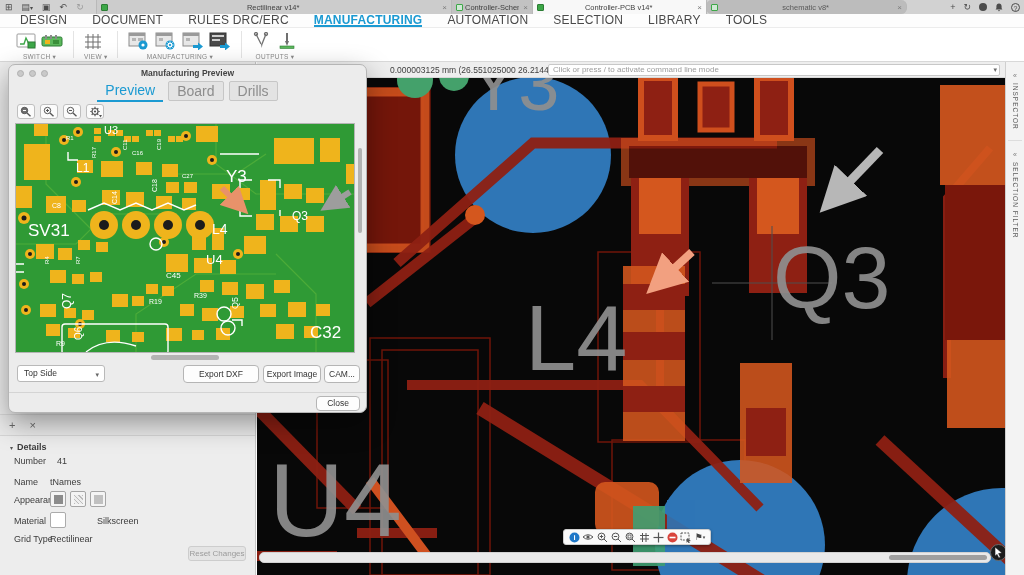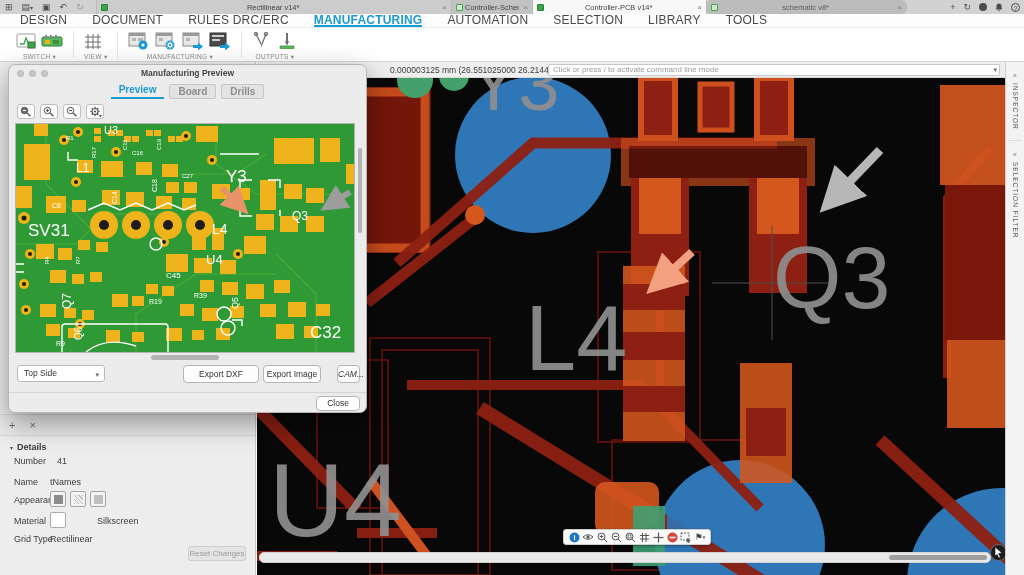--- a/index.html
+++ b/index.html
@@ -72,34 +72,34 @@
   .sw3 .in{background:#c0c0c0;}
   .material-sw{position:absolute;left:50px;top:450px;width:16px;height:16px;border:1px solid #ababab;border-radius:2px;background:#fff;box-sizing:border-box;}
   .reset-btn{position:absolute;left:188px;top:484px;width:58px;height:15px;background:#e4e4e4;border:1px solid #cdcdcd;border-radius:3px;font-size:8px;color:#9b9b9b;text-align:center;line-height:13px;box-sizing:border-box;}
   
   .dialog{position:absolute;left:8px;top:64px;width:359px;height:349px;background:#ececec;border:1px solid #b5b5b5;border-radius:7px;box-shadow:0 10px 28px rgba(0,0,0,.38);box-sizing:border-box;}
   .dlg-title{position:absolute;left:0;top:0;width:100%;height:17px;}
   .lights{position:absolute;left:8px;top:5px;display:flex;gap:5px;}
   .light{width:7px;height:7px;border-radius:50%;background:#c9c9c9;border:1px solid #b0b0b0;box-sizing:border-box;}
   .dlg-title .t{display:block;text-align:center;font-size:8.5px;color:#444;line-height:17px;font-weight:bold;}
   .dlg-tabs{position:absolute;left:0;top:17px;width:100%;height:18px;display:flex;justify-content:center;align-items:center;gap:5px;}
-  .dtab{font-size:10px;padding:1px 8px;color:#8d8d8d;background:#e3e3e3;border:1px solid #c6c6c6;border-radius:2px;font-weight:bold;}
+  .dtab{font-size:14px;padding:1px 8px;color:#8d8d8d;background:#e3e3e3;border:1px solid #c6c6c6;border-radius:2px;}
   .dtab.active{color:#1b9ad2;background:transparent;border:none;border-bottom:2px solid #1b9ad2;border-radius:0;padding-bottom:2px;}
   .dlg-tools{position:absolute;left:8px;top:39px;display:flex;gap:5px;}
   .dtool{width:18px;height:15px;background:#fbfbfb;border:1px solid #bfbfbf;border-radius:3px;display:flex;align-items:center;justify-content:center;box-sizing:border-box;}
   .preview-wrap{position:absolute;left:6px;top:58px;width:340px;height:230px;border:1px solid #b4b4b4;box-sizing:border-box;overflow:hidden;background:#2f9a35;}
   .pv-vscroll{position:absolute;left:349px;top:83px;width:4px;height:85px;background:#b3b3b3;border-radius:2px;}
   .pv-hscroll{position:absolute;left:142px;top:290px;width:68px;height:5px;background:#b3b3b3;border-radius:2.5px;}
   .dlg-footer{position:absolute;left:0;top:298px;width:100%;height:24px;}
   .side-select{position:absolute;left:8px;top:2px;width:88px;height:17px;background:#fff;border:1px solid #b9b9b9;border-radius:3px;font-size:8.5px;color:#333;line-height:15px;padding-left:6px;box-sizing:border-box;}
   .side-select .caret{position:absolute;right:5px;top:1px;font-size:7px;color:#666;}
   .dlg-btn{position:absolute;top:2px;height:18px;background:#fdfdfd;border:1px solid #b5b5b5;border-radius:4px;font-size:8.5px;color:#333;text-align:center;line-height:16px;box-sizing:border-box;}
   .btn-dxf{right:107px;width:76px;}
   .btn-img{right:45px;width:58px;}
-  .btn-cam{right:6px;width:23px;font-style:italic;}
+  .btn-cam{right:6px;width:36px;}
   .dlg-div{position:absolute;left:0;top:327px;width:100%;border-top:1px solid #d4d4d4;}
   .btn-close{position:absolute;right:6px;top:331px;width:44px;height:15px;background:#fdfdfd;border:1px solid #b5b5b5;border-radius:4px;font-size:8.5px;color:#333;text-align:center;line-height:13px;box-sizing:border-box;}
   text{font-family:"Liberation Sans",sans-serif;}
 </style>
 </head>
 <body>
 
 <div id="app">
 
   <div class="titlebar">

